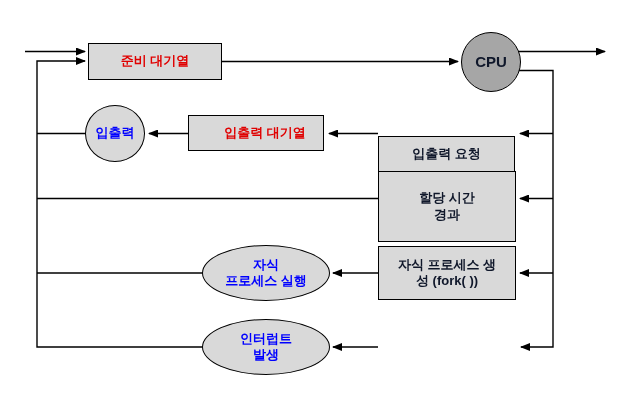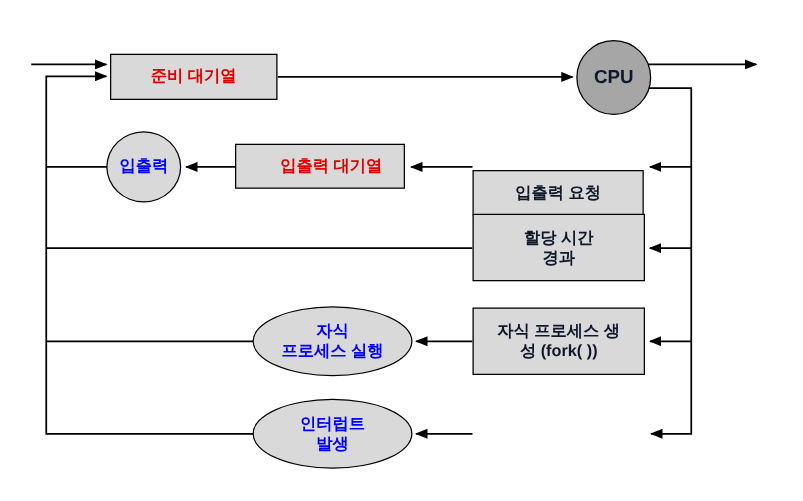--- a/index.html
+++ b/index.html
@@ -65,21 +65,21 @@
   <div class="node red" style="left:88px;top:43px;width:134px;height:37px;">준비 대기열</div>
 
   <div class="node cpu ellipse" style="left:461px;top:32px;width:60px;height:60px;">CPU</div>
 
   <div class="node blue ellipse" style="left:85px;top:105px;width:60px;height:57px;">입출력</div>
 
   <div class="node red" style="left:188px;top:115px;width:136px;height:36px;padding-left:18px;">입출력 대기열</div>
 
   <div class="node" style="left:378px;top:115px;width:137px;height:37px;margin-top:21px;">입출력 요청</div>
 
-  <div class="node" style="left:378px;top:171px;width:138px;height:54px;">할당 시간
+  <div class="node" style="left:378px;top:171px;width:138px;height:71px;">할당 시간
 경과</div>
 
   <div class="node blue ellipse" style="left:202px;top:245px;width:128px;height:56px;">자식
 프로세스 실행</div>
 
   <div class="node blue ellipse" style="left:202px;top:319px;width:128px;height:56px;">인터럽트
 발생</div>
 
   <div class="node" style="left:378px;top:246px;width:138px;height:54px;">자식 프로세스 생
 성 (fork( ))</div>

